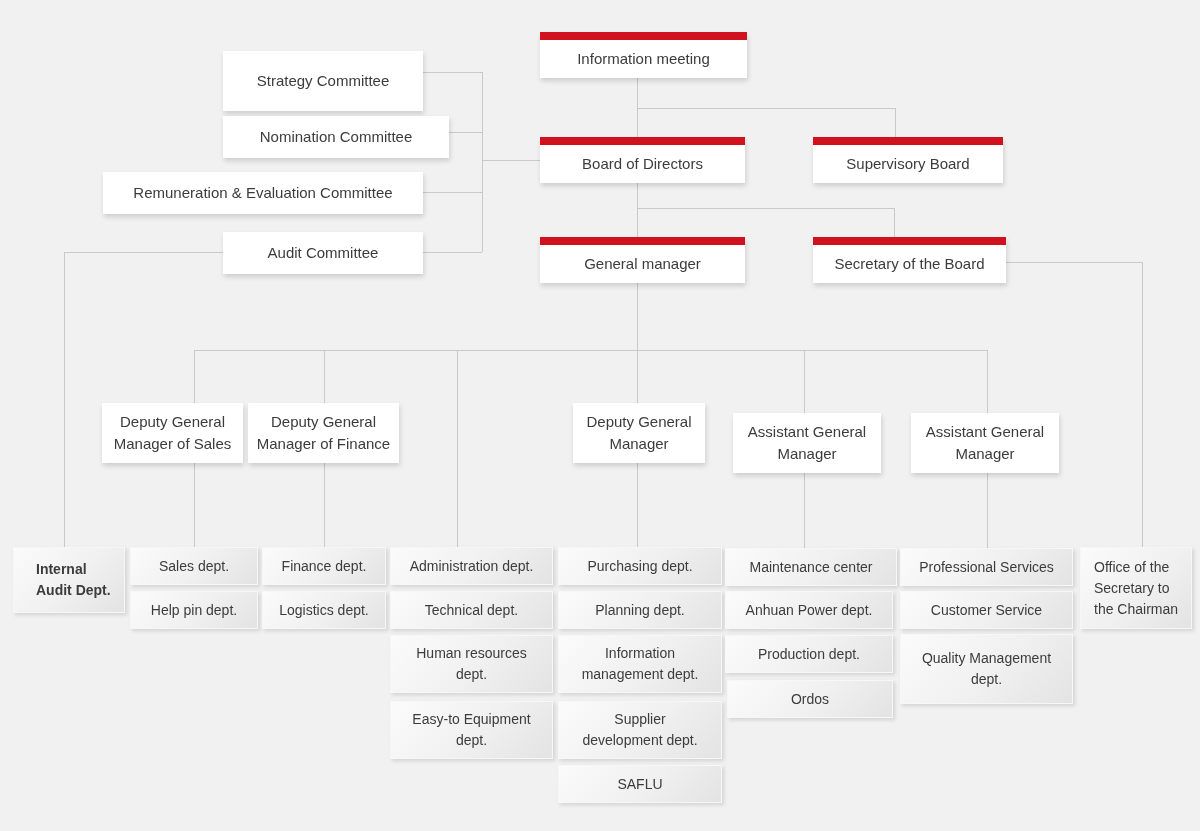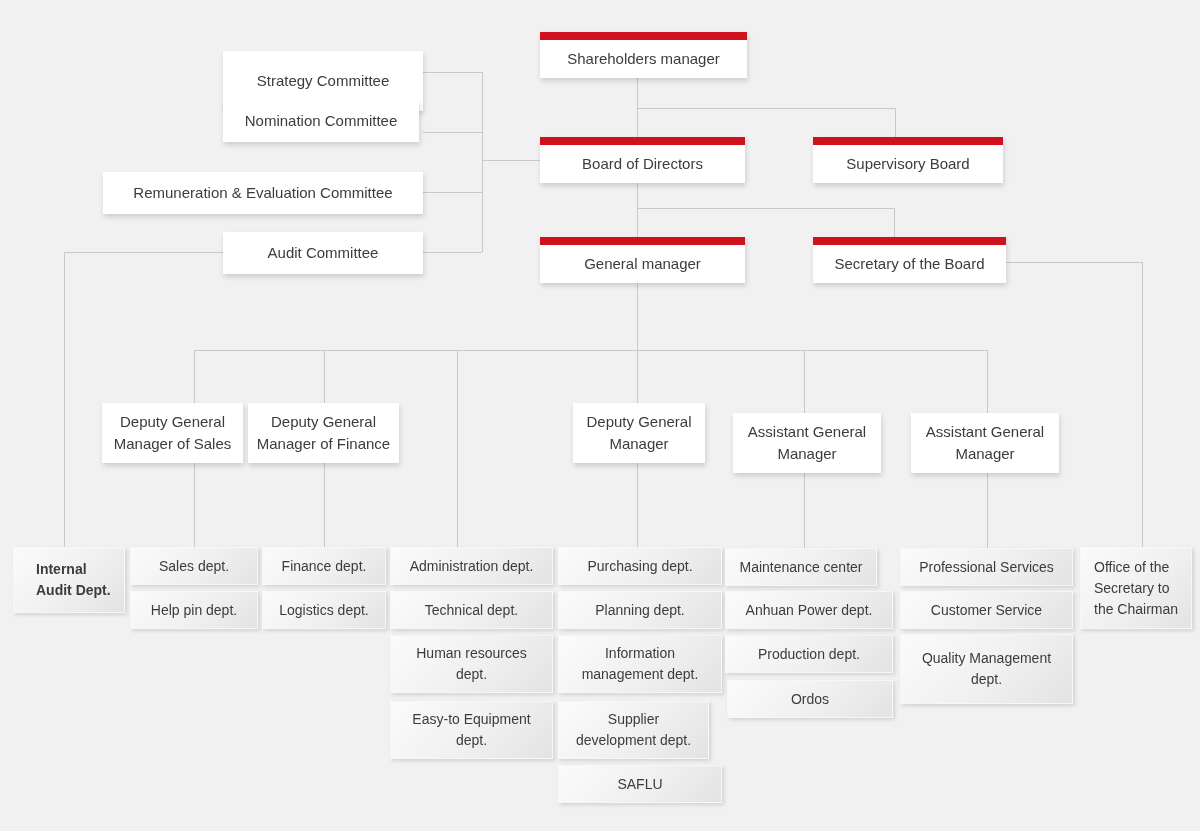--- a/index.html
+++ b/index.html
@@ -56,39 +56,39 @@
   <div class="line v" style="left:194px;top:350px;height:197px"></div>
   <div class="line v" style="left:324px;top:350px;height:197px"></div>
   <div class="line v" style="left:457px;top:350px;height:197px"></div>
   <div class="line v" style="left:637px;top:350px;height:197px"></div>
   <div class="line v" style="left:804px;top:350px;height:198px"></div>
   <div class="line v" style="left:987px;top:350px;height:198px"></div>
   <div class="line h" style="left:1006px;top:262px;width:136px"></div>
   <div class="line v" style="left:1142px;top:262px;height:285px"></div>
 
   <div class="box red-top" style="left:540px;top:32px;width:207px;height:46px">
-      <span>Shareholders manager</span>
+      <span>Information meeting</span>
     </div>
   <div class="box red-top" style="left:813px;top:137px;width:190px;height:46px">
       <span>Supervisory Board</span>
     </div>
   <div class="box red-top" style="left:540px;top:137px;width:205px;height:46px">
       <span>Board of Directors</span>
     </div>
   <div class="box red-top" style="left:540px;top:237px;width:205px;height:46px">
       <span>General manager</span>
     </div>
   <div class="box red-top" style="left:813px;top:237px;width:193px;height:46px">
       <span>Secretary of the Board</span>
     </div>
 
   <div class="box" style="left:223px;top:51px;width:200px;height:60px">
       <span>Strategy Committee</span>
     </div>
-  <div class="box" style="left:223px;top:100px;width:196px;height:42px">
+  <div class="box" style="left:223px;top:116px;width:226px;height:42px">
       <span>Nomination Committee</span>
     </div>
   <div class="box" style="left:103px;top:172px;width:320px;height:42px">
       <span>Remuneration &amp; Evaluation Committee</span>
     </div>
   <div class="box" style="left:223px;top:232px;width:200px;height:42px">
       <span>Audit Committee</span>
     </div>
 
   <div class="box" style="left:102px;top:403px;width:141px;height:60px">
@@ -149,29 +149,29 @@
   <div class="box dept" style="left:558px;top:547px;width:164px;height:38px">
       <span>Purchasing dept.</span>
     </div>
   <div class="box dept" style="left:558px;top:591px;width:164px;height:38px">
       <span>Planning dept.</span>
     </div>
   <div class="box dept" style="left:558px;top:635px;width:164px;height:58px">
       <span>Information
 management dept.</span>
     </div>
-  <div class="box dept" style="left:558px;top:701px;width:151px;height:58px">
+  <div class="box dept" style="left:558px;top:701px;width:164px;height:58px">
       <span>Supplier
 development dept.</span>
     </div>
   <div class="box dept" style="left:558px;top:765px;width:164px;height:38px">
       <span>SAFLU</span>
     </div>
 
-  <div class="box dept" style="left:725px;top:548px;width:152px;height:38px">
+  <div class="box dept" style="left:725px;top:548px;width:172px;height:38px">
       <span>Maintenance center</span>
     </div>
   <div class="box dept" style="left:725px;top:591px;width:168px;height:38px">
       <span>Anhuan Power dept.</span>
     </div>
   <div class="box dept" style="left:725px;top:635px;width:168px;height:38px">
       <span>Production dept.</span>
     </div>
   <div class="box dept" style="left:727px;top:680px;width:166px;height:38px">
       <span>Ordos</span>

